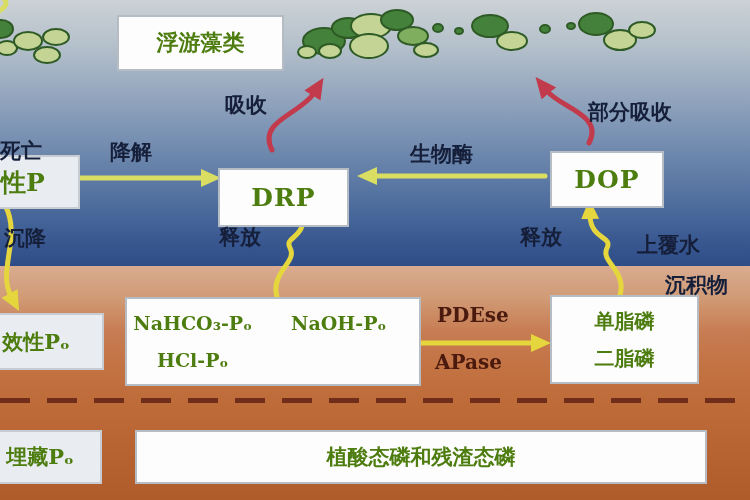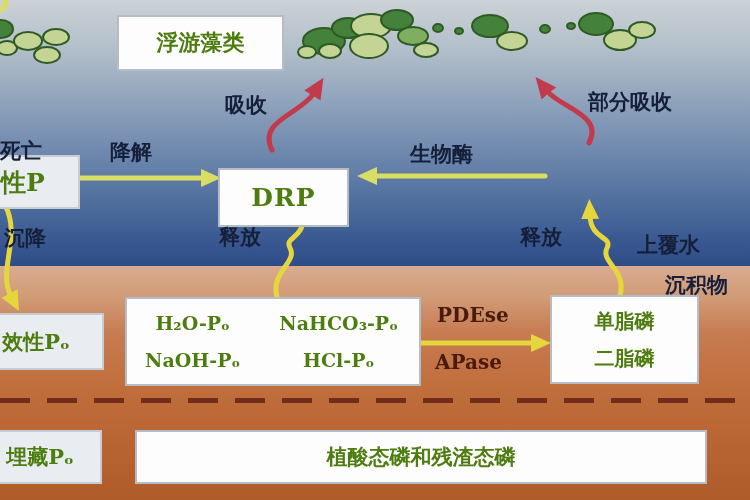--- a/index.html
+++ b/index.html
@@ -123,57 +123,59 @@
   </svg>
 
   <div class="node" style="left:117px;top:15px;width:163px;height:52px;">
     <span class="cjk" style="font-size:22px;">浮游藻类</span>
   </div>
 
   <div class="node" style="left:218px;top:152px;width:127px;height:55px;margin-top:16px;">
     <span class="big">DRP</span>
   </div>
 
+  <div class="node" style="left:550px;top:151px;width:110px;height:53px;">
+    <span class="big">DOP</span>
+  </div>
 
   <div class="node side" style="left:-34px;top:155px;width:110px;height:50px;">
     <span class="cjk" style="font-size:25px;">性P</span>
   </div>
 
   <div class="node side" style="left:-32px;top:313px;width:132px;height:53px;">
     <span class="cjk" style="font-size:21px;">效性Pₒ</span>
   </div>
 
   <div class="node side" style="left:-22px;top:430px;width:120px;height:50px;">
     <span class="cjk" style="font-size:21px;">埋藏Pₒ</span>
   </div>
 
   <div class="node" style="left:125px;top:297px;width:292px;height:85px;">
     <div class="frac">
-      <span>H₂O-Pₒ</span>
       <span>NaHCO₃-Pₒ</span>
       <span>NaOH-Pₒ</span>
       <span>HCl-Pₒ</span>
     </div>
   </div>
 
   <div class="node" style="left:550px;top:295px;width:145px;height:85px;">
     <div class="lipid">
       <span>单脂磷</span>
       <span>二脂磷</span>
     </div>
   </div>
 
   <div class="node" style="left:135px;top:430px;width:568px;height:50px;text-align:right;">
     <span class="cjk" style="font-size:21px;">植酸态磷和残渣态磷</span>
   </div>
 
   <span class="lbl" style="left:0px;top:104px;margin-top:36px;">死亡</span>
   <span class="lbl" style="left:110px;top:141px;">降解</span>
   <span class="lbl" style="left:225px;top:94px;">吸收</span>
-  <span class="lbl" style="left:588px;top:91px;">部分吸收</span>
+  <span class="lbl" style="left:588px;top:101px;">部分吸收</span>
   <span class="lbl" style="left:410px;top:143px;">生物酶</span>
   <span class="lbl" style="left:219px;top:226px;">释放</span>
   <span class="lbl" style="left:520px;top:226px;">释放</span>
   <span class="lbl" style="left:4px;top:227px;">沉降</span>
   <span class="lbl" style="left:629px;top:234px;margin-left:8px;">上覆水</span>
   <span class="lbl" style="left:665px;top:274px;">沉积物</span>
   <span class="lbl enzyme" style="left:437px;top:305px;">PDEse</span>
   <span class="lbl enzyme" style="left:435px;top:352px;">APase</span>
 </div>
 

